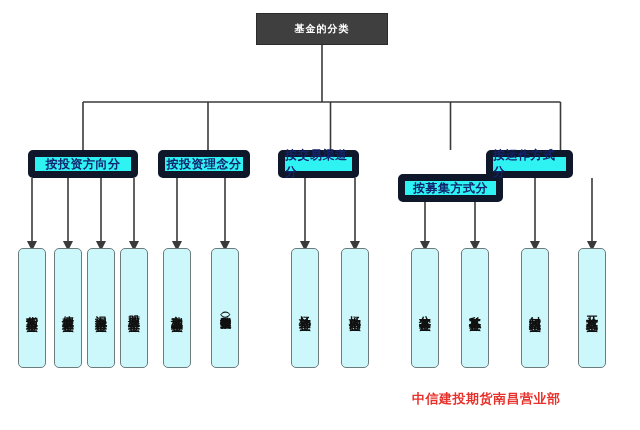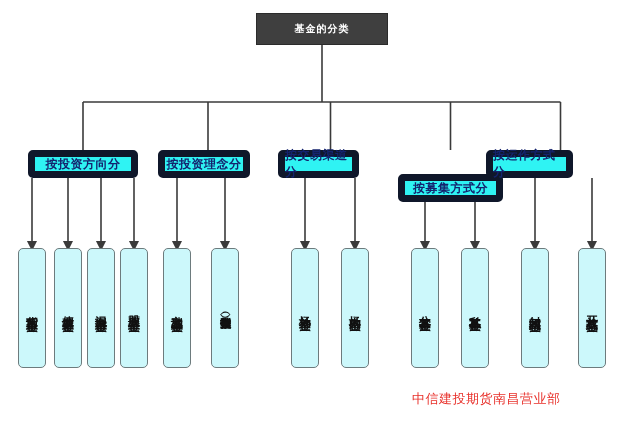--- a/index.html
+++ b/index.html
@@ -97,21 +97,21 @@
     line-height: 1.05;
     letter-spacing: 0px;
   }
 
   
   .watermark {
     position: absolute;
     left: 412px;
     top: 390px;
     font-size: 13px;
-    font-weight: normal;
+    font-weight: bold;
     color: #e8302a;
     letter-spacing: 0.5px;
     white-space: nowrap;
   }
 </style>
 </head>
 <body>
 
 <div id="canvas">
 

